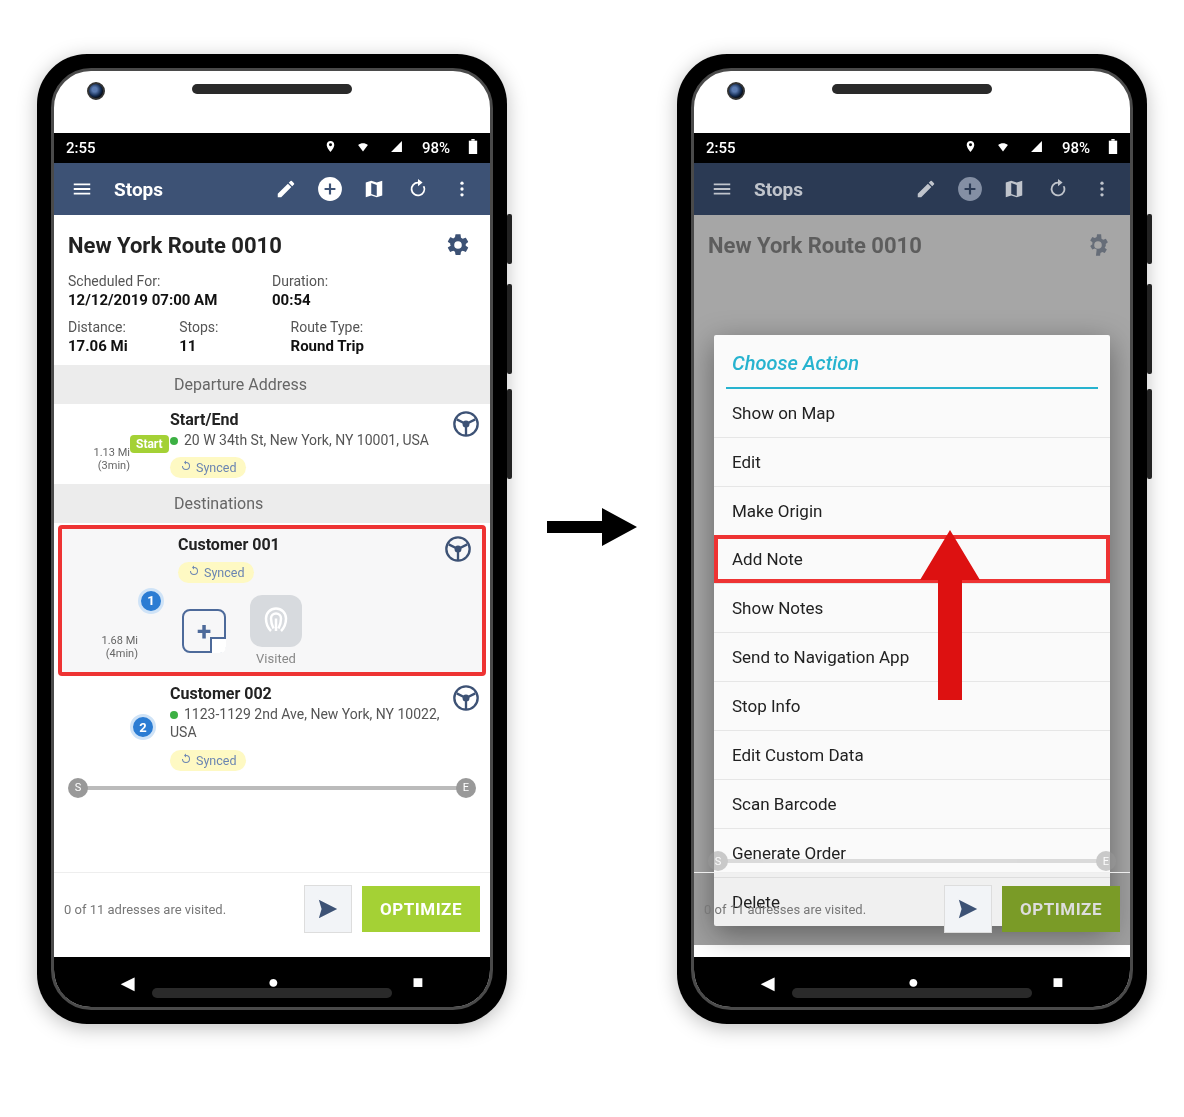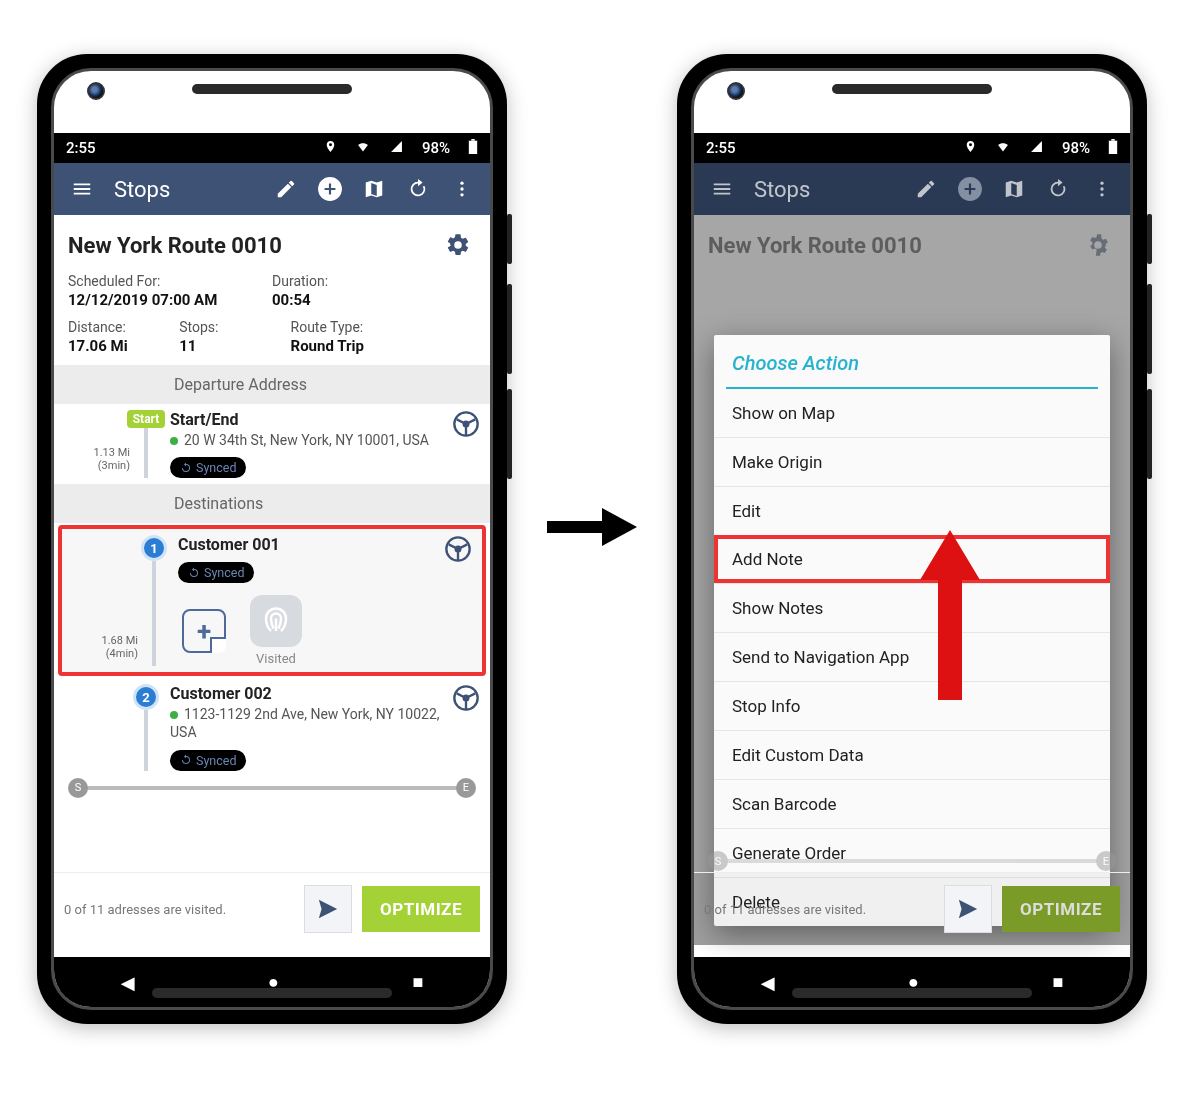--- a/index.html
+++ b/index.html
@@ -85,21 +85,21 @@
   .appbar {
     height: 52px;
     background: #3d5275;
     color: #fff;
     display: flex;
     align-items: center;
     padding: 0 10px;
     gap: 8px;
   }
   .appbar.dim { background: #2b3a54; }
-  .appbar .title { font-size: 22px; font-weight: 400; margin-left: 6px; flex: 1; }
+  .appbar .title { font-size: 19px; font-weight: 700; margin-left: 6px; flex: 1; }
   .icon-btn { width: 36px; height:36px; display:flex; align-items:center; justify-content:center; cursor:pointer; }
   .icon-btn svg { fill:#fff; }
   .dim .icon-btn svg, .dim .title { opacity: 0.7; }
 
   .route-header {
     padding: 12px 14px 10px;
     background: #fff;
   }
   .route-header .top { display:flex; align-items:center; justify-content:space-between; }
   .route-header h1 { font-size: 22px; font-weight: 700; color:#222; }
@@ -107,30 +107,30 @@
   .meta-row { display:flex; margin-top: 10px; }
   .meta { flex:1; min-width:0; }
   .meta.small { flex:0.6; }
   .meta .lbl { font-size:14px; color:#555; }
   .meta .val { font-size:15px; font-weight:700; color:#111; margin-top:2px; }
 
   .content { flex:1; overflow:hidden; position:relative; background:#fff; }
   .section-hdr { padding: 10px 16px 10px 120px; background:#ececec; color:#666; font-size:16px; }
   .stop-row { display:flex; padding: 6px 10px 6px 0; position:relative; }
   .stop-row .ind { width:76px; display:flex; flex-direction:column; align-items:flex-end; padding-right: 0; font-size:11px; color:#666; justify-content:flex-end; padding-bottom: 6px; }
-  .stop-row .bar { width: 32px; display:flex; flex-direction:column; align-items:center; }
+  .stop-row .bar { width: 32px; display:flex; flex-direction:row; align-items:center; }
   .stop-row .bar .line { width:4px; flex:1; background:#cfd4dc; }
   .stop-row .body { flex:1; padding-left: 8px; }
   .badge-start { background:#a4d135; color:#fff; font-size:12px; font-weight:700; padding:2px 6px; border-radius:4px; display:inline-block; }
   .num-badge { width:26px; height:26px; border-radius:50%; background:#2b7cd3; color:#fff; font-size:13px; font-weight:700; display:flex; align-items:center; justify-content:center; border:3px solid #cfe3f7; }
   .stop-title { font-weight:700; font-size:16px; color:#222; }
   .stop-addr { font-size:14px; color:#555; margin-top:2px; line-height:1.3; }
   .green-dot::before { content:""; display:inline-block; width:8px; height:8px; background:#3cb043; border-radius:50%; margin-right:6px; vertical-align: middle; }
   .chips { margin-top: 8px; }
-  .chip { display:inline-flex; align-items:center; gap:4px; background:#000000; color:#6b85b2; font-size:12.5px; padding:3px 10px; border-radius: 12px; }
+  .chip { display:inline-flex; align-items:flex-start; gap:4px; background:#fef9c3; color:#6b85b2; font-size:12.5px; padding:3px 10px; border-radius: 12px; }
   .wheel { width:28px; height:28px; }
   .wheel svg { stroke:#3d5275; fill:none; stroke-width:2; }
   .actions-row { display:flex; gap:24px; margin-top:12px; margin-left: 4px; align-items:center; }
   .note-btn { width:44px; height:44px; border:2.5px solid #4d6a9a; border-radius:8px; display:flex; align-items:center; justify-content:center; color:#4d6a9a; font-size:26px; font-weight:700; position:relative; }
   .note-btn::after{ content:""; position:absolute; bottom:-2px; right:-2px; width:14px; height:14px; background:#fff; border-left:2.5px solid #4d6a9a; border-top:2.5px solid #4d6a9a; border-bottom-right-radius:6px; }
   .finger { width:52px; height:52px; background:#d7dade; border-radius:12px; display:flex; align-items:center; justify-content:center; }
   .finger-lbl { font-size:13px; color:#888; text-align:center; margin-top:4px; }
   .hi-box { border:4px solid #e33; border-radius:4px; }
 
   .slider-bar { height: 22px; position:relative; margin: 0 10px; }
@@ -493,22 +493,22 @@
               </div>
           </div>
         </div>
         <div class="dim-overlay"></div>
 
         <div class="dialog">
           <h2>Choose Action</h2>
           <hr class="blue">
           <div class="dialog-wrap">
             <div class="item">Show on Map</div>
+            <div class="item">Edit</div>
             <div class="item">Make Origin</div>
-            <div class="item">Edit</div>
             <div class="item hi">Add Note</div>
             <div class="item">Show Notes</div>
             <div class="item">Send to Navigation App</div>
             <div class="item">Stop Info</div>
             <div class="item">Edit Custom Data</div>
             <div class="item">Scan Barcode</div>
             <div class="item">Generate Order</div>
             <div class="item">Delete</div>
           </div>
 

